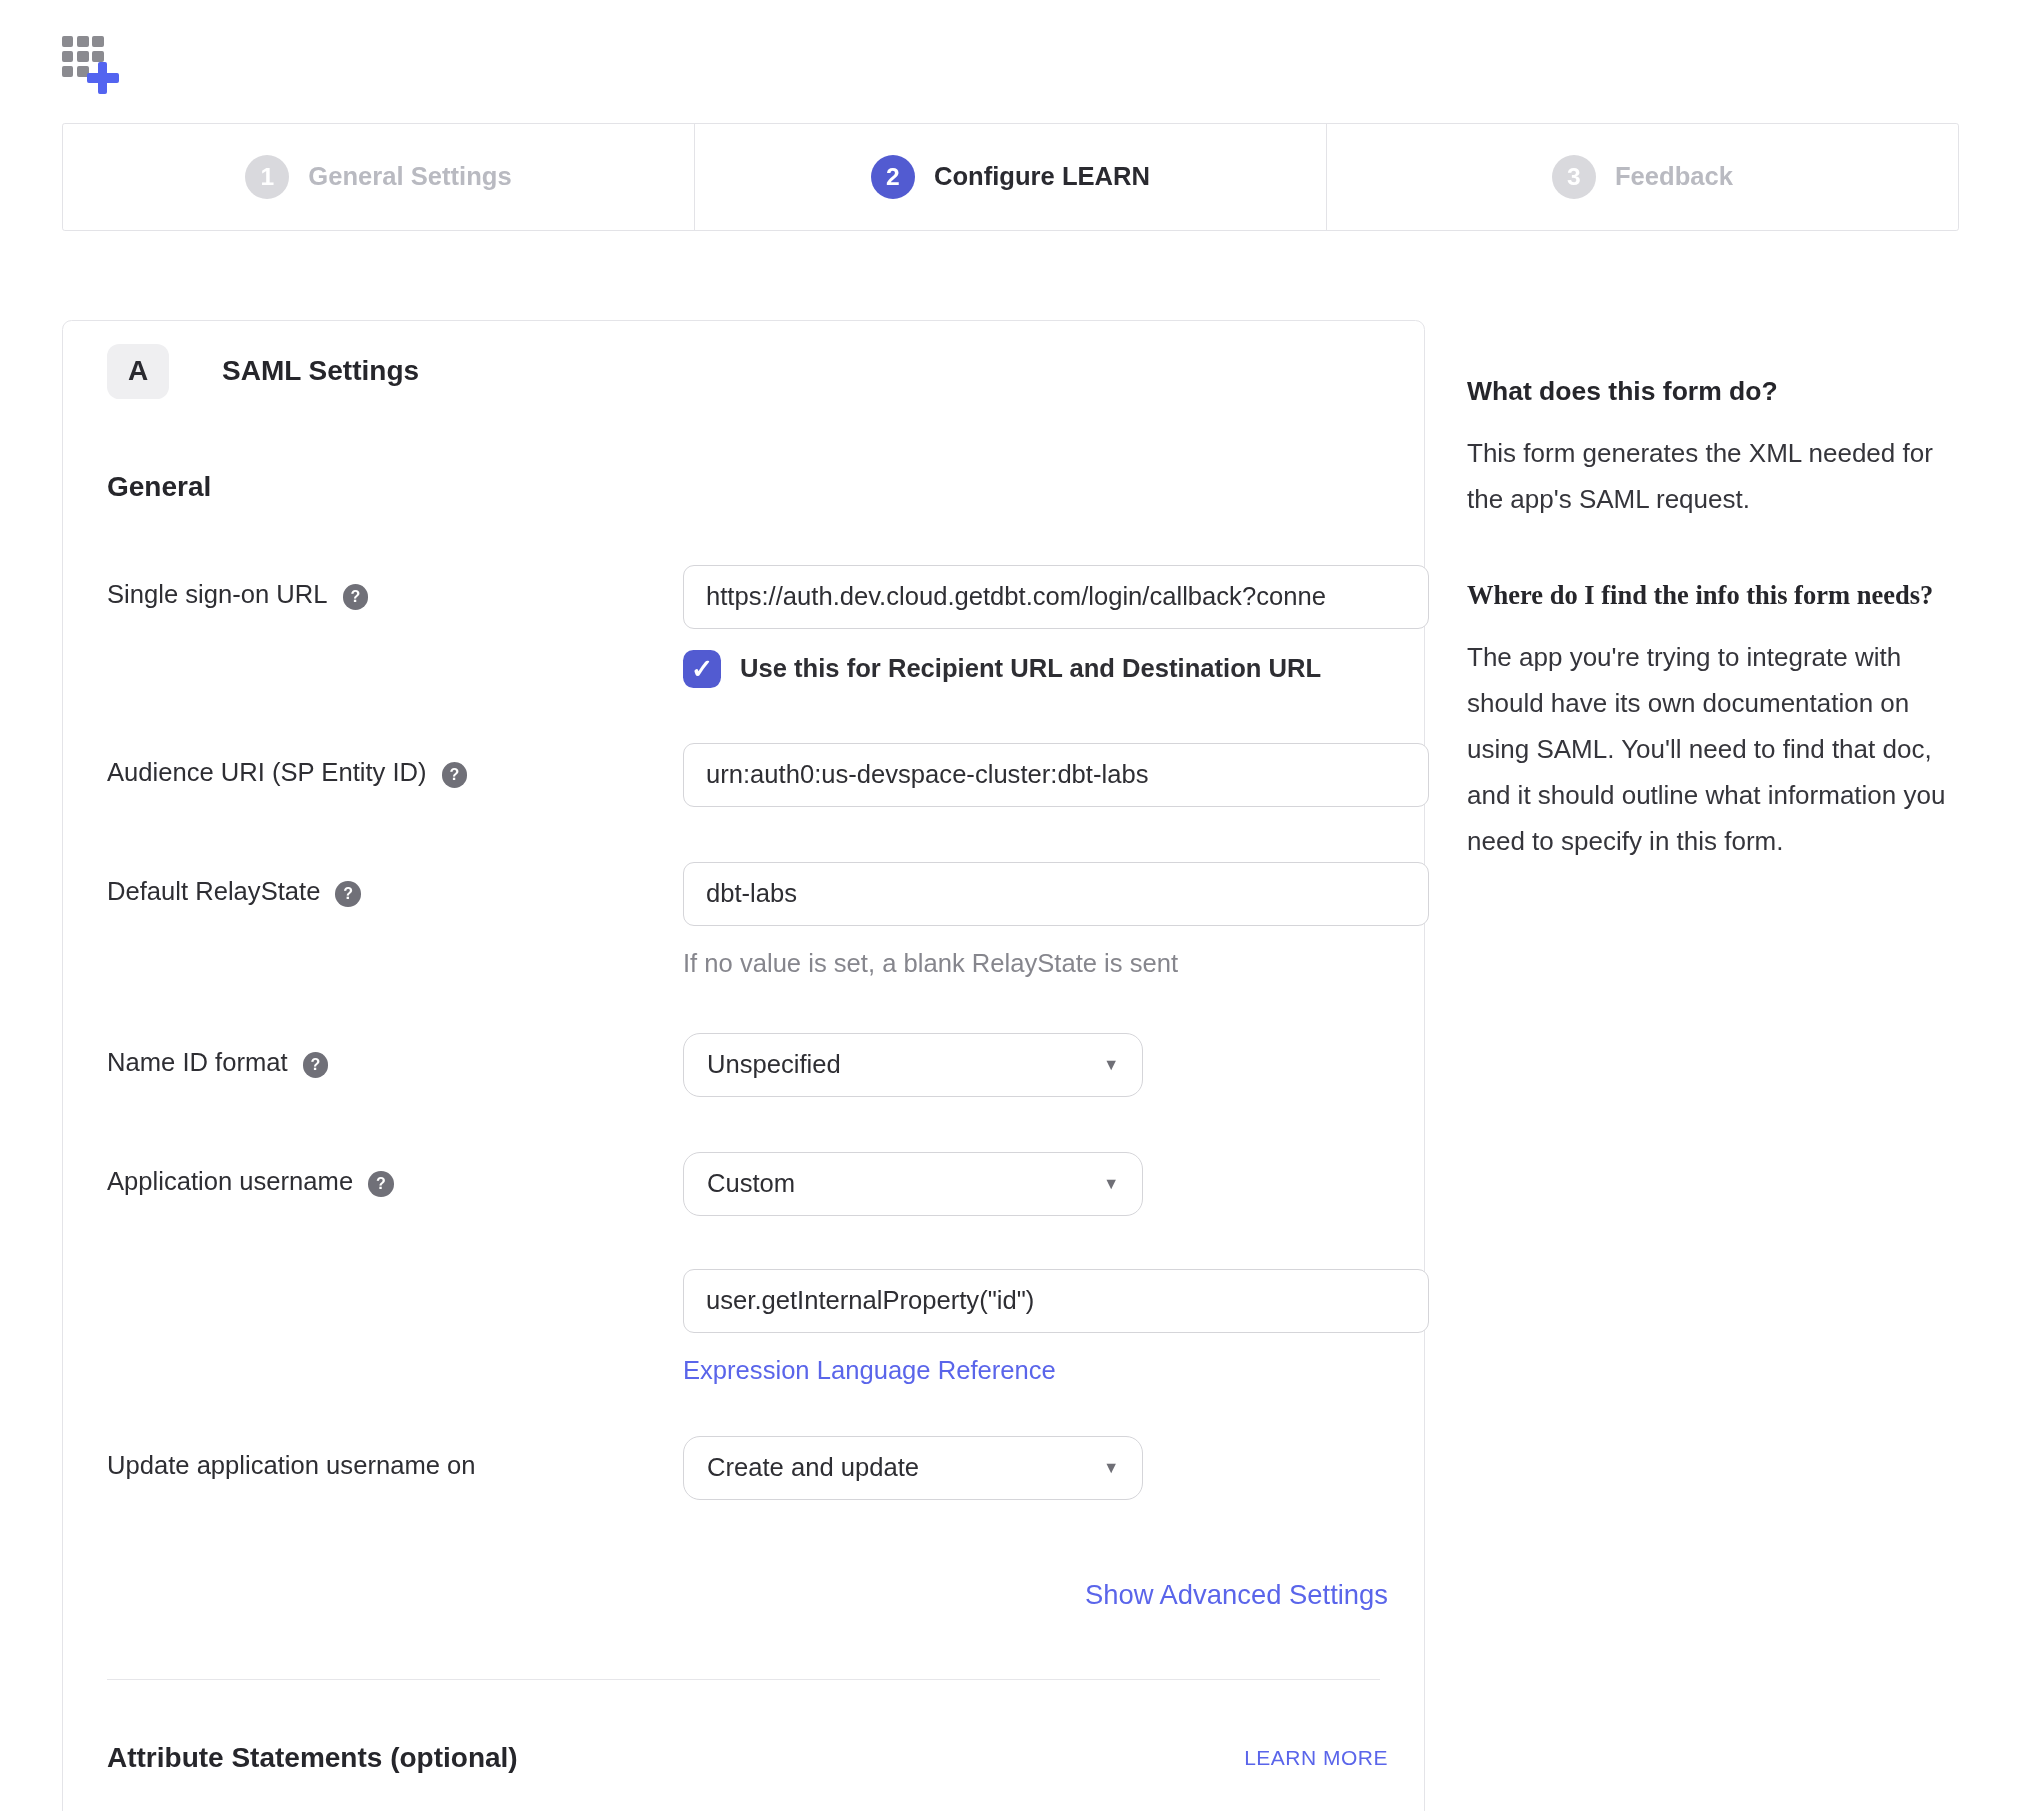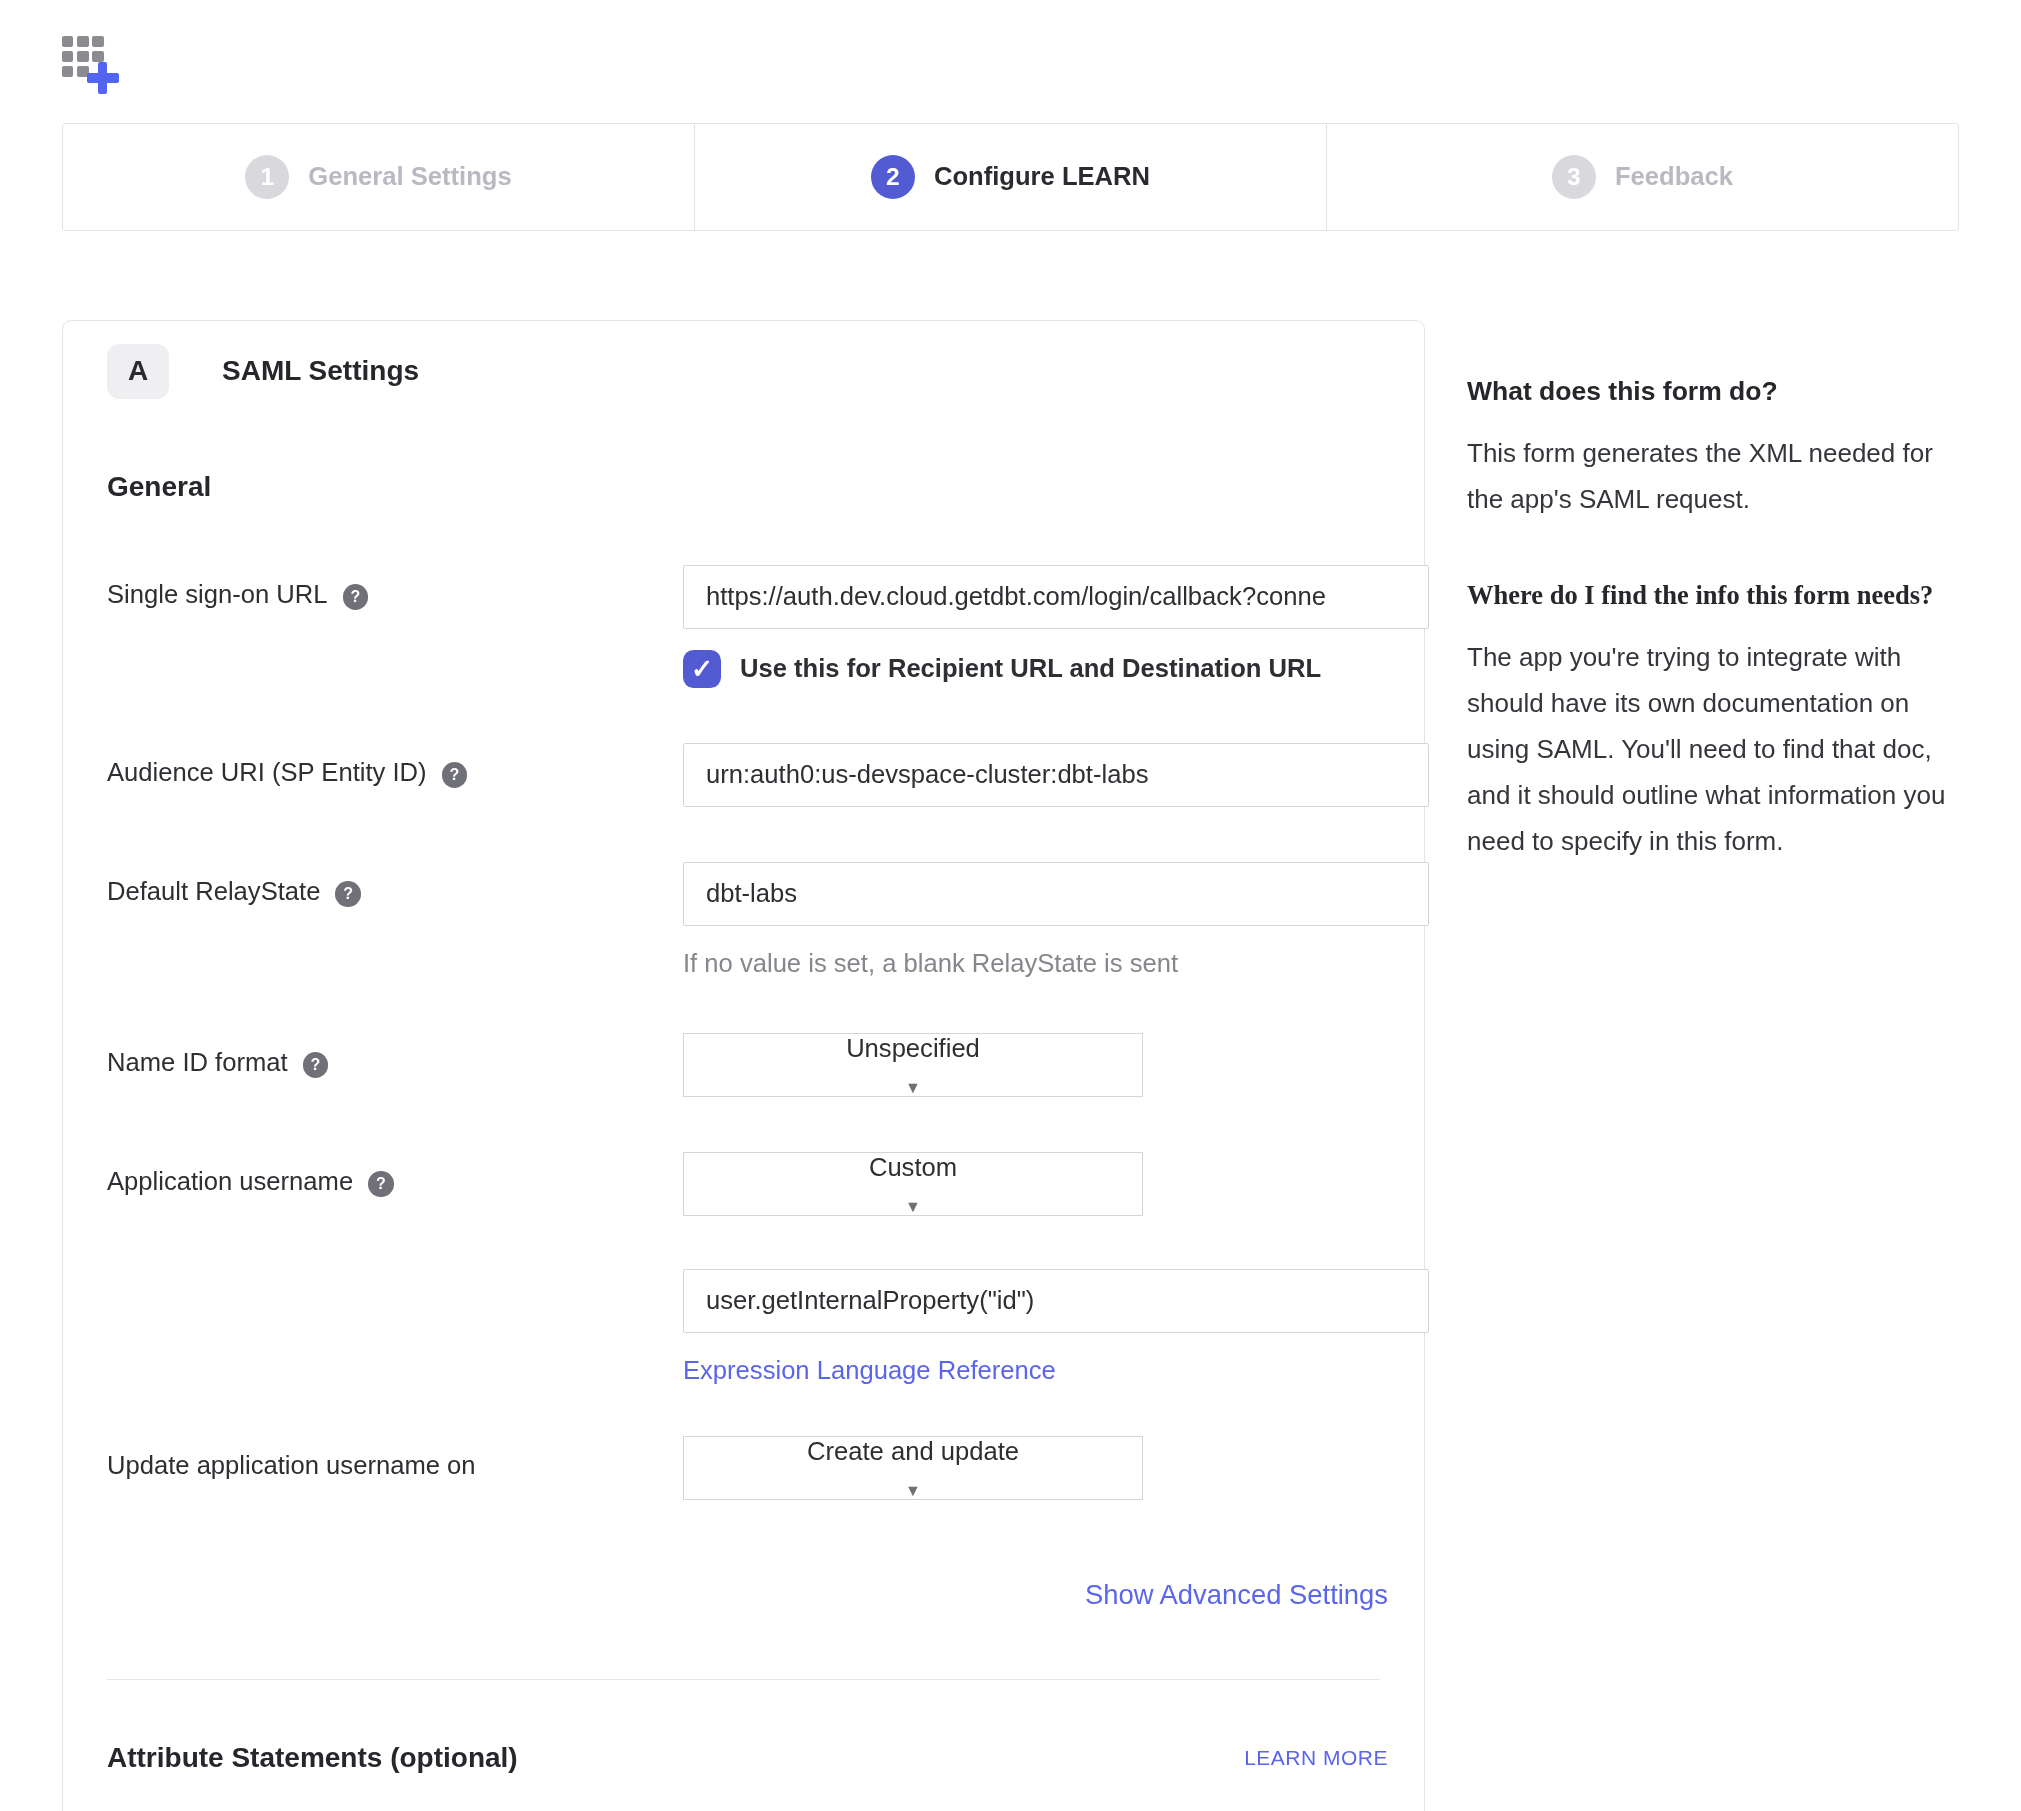--- a/index.html
+++ b/index.html
@@ -38,24 +38,24 @@
   .panel-title { font-size:28px; font-weight:bold; color:#26262b; }
   .section-title { font-size:28px; font-weight:bold; color:#26262b; margin-top:72px; }
 
   .form { margin-top:62px; }
   .form-row { display:flex; margin-bottom:55px;gap:40px; }
   .form-label { width:536px; flex:0 0 auto; display:flex; align-items:flex-start; gap:15px;
                 font-size:25.6px; color:#2e2e33; padding-top:15px; }
   .help { width:25.6px; height:25.6px; border-radius:50%; background:#707078; color:#fff; font-size:16px; font-weight:bold;
           display:inline-flex; align-items:center; justify-content:center; margin-top:4.7px; flex:0 0 auto; cursor:pointer; }
   .controls { flex:1; }
-  .text-input { width:746px; height:64px; border:1.9px solid #d5d5d9; border-radius:2px; background:#fff;
+  .text-input { width:746px; height:64px; border:1.9px solid #d5d5d9; border-radius:11px; background:#fff;
                 font-family:"Liberation Sans", sans-serif; font-size:25.6px; color:#2e2e33; padding:0 22px; outline:none; }
-  .select { width:460px; height:64px; border:1.9px solid #d5d5d9; border-radius:0; background:#fff;
-            display:flex; align-items:center; justify-content:space-between; padding:0 23px; font-size:25.6px; cursor:pointer;flex-direction:column; }
+  .select { width:460px; height:64px; border:1.9px solid #d5d5d9; border-radius:17px; background:#fff;
+            display:flex; align-items:center; justify-content:space-between; padding:0 23px; font-size:25.6px; cursor:pointer; }
   .caret { color:#6f6f76; font-size:16px; line-height:1; }
   .checkbox-row { display:flex; align-items:center; gap:19px; margin-top:21px; }
   .checkbox { width:38px; height:38px; border-radius:10.4px; background:#525bd1; color:#fff; display:flex;
               align-items:center; justify-content:center; font-size:26.5px; font-weight:bold; cursor:pointer; flex:0 0 auto; }
   .checkbox-label { font-size:25.6px; color:#2e2e33;font-weight:bold; }
   .hint { font-size:25.6px; color:#86868d; margin-top:23px; }
   .link { color:#5a65ea; font-size:25.6px; text-decoration:none; cursor:pointer; }
   .expr-link { display:inline-block; margin-top:23px; }
   .advanced-row { text-align:right; width:1281px; margin-top:79px; }
   .advanced-row .link { font-size:27.4px; }

